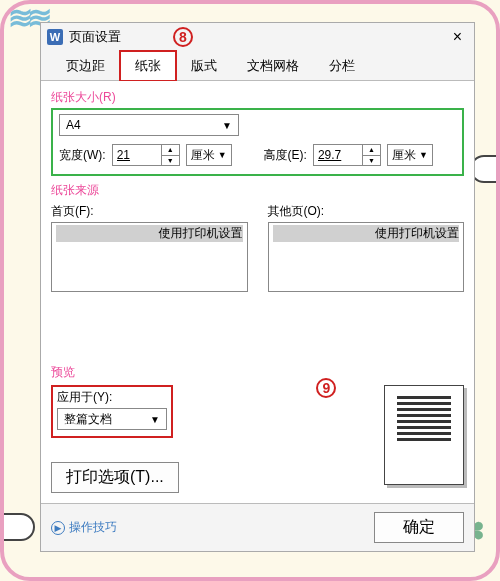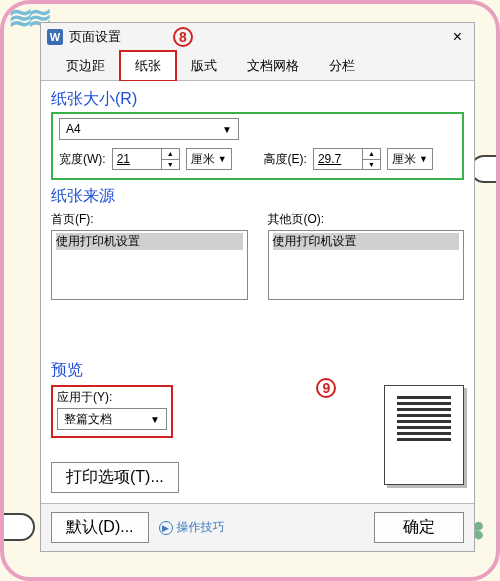--- a/index.html
+++ b/index.html
@@ -101,21 +101,21 @@
   .tab.marked {
     outline: 2px solid #d02020;
     outline-offset: -1px;
   }
   .body-area {
     flex: 1;
     background: #fff;
     padding: 6px 10px 10px 10px;
     display: flex; flex-direction: column;
   }
-  .group-label { font-size: 16px; color: #1d4ed8; margin-top: 2px; }
+  .group-label { font-size: 12px; color: #ec4899; margin-top: 2px; }
   .green-box {
     border: 2px solid #3ab24a;
     padding: 4px 6px 8px 6px;
     margin-top: 2px;
   }
   .select {
     border: 1px solid #888;
     height: 22px;
     background: #fff;
     display: flex; align-items: center;
@@ -153,21 +153,21 @@
     display:flex; align-items:center; padding:0 4px; cursor:pointer;
   }
   .unit .caret { font-size:9px; margin-left:3px; }
   .source-row { display:flex; gap:20px; margin-top: 4px;}
   .source-col { flex:1; }
   .listbox {
     border:1px solid #888; background:#fff;
     height:70px; padding:2px 4px; font-size:12px;
     margin-top: 2px;
   }
-  .listbox .sel { background:#d0d0d0; }
+  .listbox .sel { background:#d0d0d0;text-align:right; }
   .preview-area { display:flex; gap:36px; margin-top: 4px; align-items:flex-start;}
   .apply-col { flex:1; }
   .red-box { border:2px solid #d02020; padding:2px 4px 6px 4px; display:inline-block; }
   .preview-page {
     width:80px; height:100px;
     border:1px solid #444;
     background:#fff;
     box-shadow: 3px 3px 0 #bbb;
     display:flex; flex-direction:column;
     padding:10px 12px; gap:3px;
@@ -301,21 +301,20 @@
           <div></div>
           <div></div>
           <div></div>
           <div></div>
       </div>
     </div>
 
   </div>
 
   <div class="footer">
-    <button class="btn">默认(D)...</button>
     <div class="tips">
       <span class="ticon">▶</span>
       <span>操作技巧</span>
     </div>
     <div class="spacer"></div>
     <button class="btn" style="padding:4px 28px;">确定</button>
   </div>
 
 </div>
 

